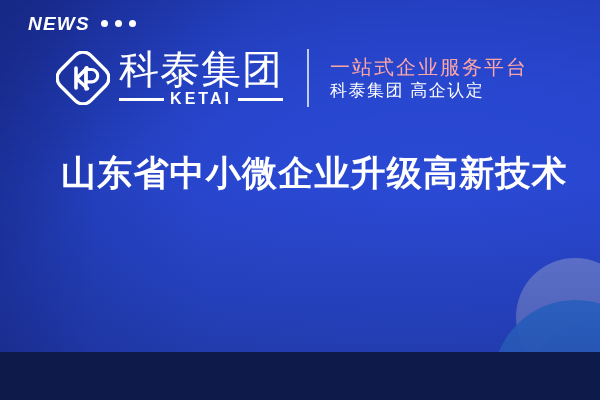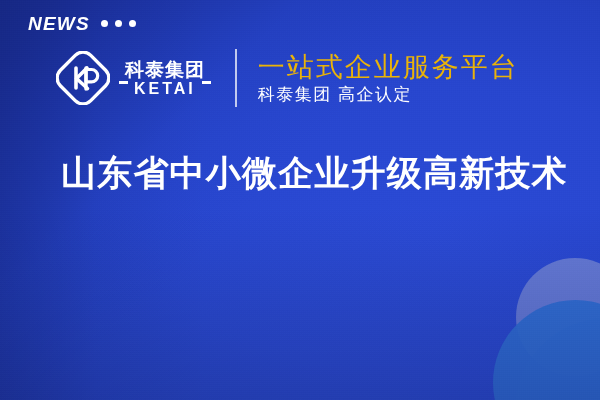--- a/index.html
+++ b/index.html
@@ -3,21 +3,21 @@
 <meta charset="utf-8">
 <style>
   html, body {
     margin: 0;
     padding: 0;
     background: #0d1a4a;
   }
   #banner {
     position: relative;
     width: 600px;
-    height: 400px;
+    height: 352px;
     overflow: hidden;
     font-family: "Liberation Sans", "DejaVu Sans", sans-serif;
     background: #2443C8;
     user-select: none;
   }
   
   .bg-base {
     position: absolute;
     inset: 0;
     background:
@@ -141,29 +141,30 @@
     flex: 0 0 auto;
   }
   .logo-text {
     display: flex;
     flex-direction: column;
     align-items: center;
     gap: 2px;
   }
   .logo-cn {
     color: #ffffff;
-    font-size: 19px;
-    font-weight: bold;
+    font-size: 40px;
+    font-weight: normal;
     letter-spacing: 1px;
     line-height: 1;
     white-space: nowrap;
     text-align: right;
   }
   .logo-en-row {
     display: flex;
+    align-items: center;
     gap: 6px;
     width: 100%;
   }
   .logo-en-rule {
     flex: 1 1 auto;
     height: 3px;
     background: #ffffff;
     min-width: 9px;
   }
   .logo-en {
@@ -180,22 +181,22 @@
     background: rgba(255,255,255,0.72);
     margin: 0 21px 0 24px;
     flex: 0 0 auto;
   }
   .slogan {
     display: flex;
     flex-direction: column;
     gap: 5px;
   }
   .slogan-main {
-    color: #eab308;
-    font-size: 27px;
+    color: #fca5a5;
+    font-size: 20px;
     letter-spacing: 2px;
     line-height: 1;
     white-space: nowrap;
     text-align: right;
   }
   .slogan-sub {
     color: #ffffff;
     font-size: 17px;
     letter-spacing: 1.5px;
     line-height: 1;

